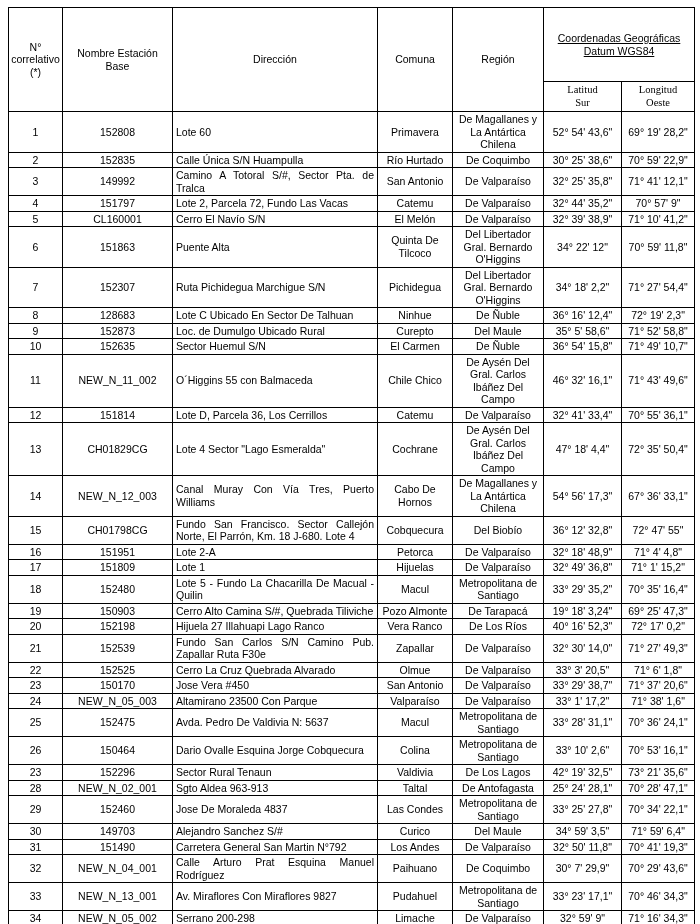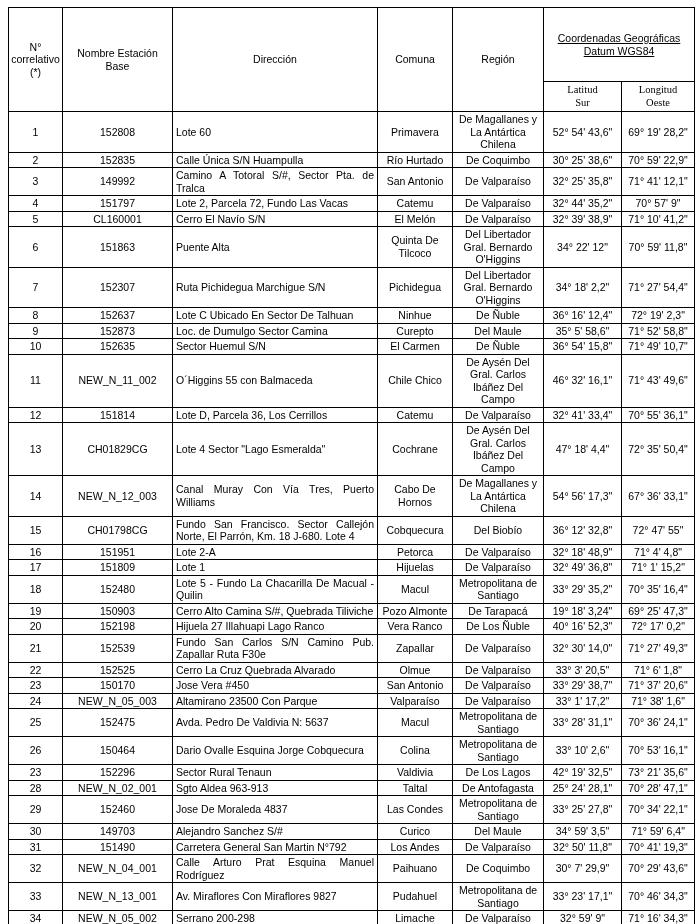--- a/index.html
+++ b/index.html
@@ -127,31 +127,31 @@
           <td class="col-n">7</td>
           <td class="col-nombre">152307</td>
           <td class="col-direccion">Ruta Pichidegua Marchigue S/N</td>
           <td class="col-comuna">Pichidegua</td>
           <td class="col-region">Del Libertador Gral. Bernardo O'Higgins</td>
           <td class="col-latitud">34° 18' 2,2"</td>
           <td class="col-longitud">71° 27' 54,4"</td>
         </tr>
         <tr>
           <td class="col-n">8</td>
-          <td class="col-nombre">152637</td>
+          <td class="col-nombre">128683</td>
           <td class="col-direccion">Lote C Ubicado En Sector De Talhuan</td>
           <td class="col-comuna">Ninhue</td>
           <td class="col-region">De Ñuble</td>
           <td class="col-latitud">36° 16' 12,4"</td>
           <td class="col-longitud">72° 19' 2,3"</td>
         </tr>
         <tr>
           <td class="col-n">9</td>
           <td class="col-nombre">152873</td>
-          <td class="col-direccion">Loc. de Dumulgo Sector Camina</td>
+          <td class="col-direccion">Loc. de Dumulgo Ubicado Rural</td>
           <td class="col-comuna">Curepto</td>
           <td class="col-region">Del Maule</td>
           <td class="col-latitud">35° 5' 58,6"</td>
           <td class="col-longitud">71° 52' 58,8"</td>
         </tr>
         <tr>
           <td class="col-n">10</td>
           <td class="col-nombre">152635</td>
           <td class="col-direccion">Sector Huemul S/N</td>
           <td class="col-comuna">El Carmen</td>
@@ -238,21 +238,21 @@
           <td class="col-comuna">Pozo Almonte</td>
           <td class="col-region">De Tarapacá</td>
           <td class="col-latitud">19° 18' 3,24"</td>
           <td class="col-longitud">69° 25' 47,3"</td>
         </tr>
         <tr>
           <td class="col-n">20</td>
           <td class="col-nombre">152198</td>
           <td class="col-direccion">Hijuela 27 Illahuapi Lago Ranco</td>
           <td class="col-comuna">Vera Ranco</td>
-          <td class="col-region">De Los Ñuble</td>
+          <td class="col-region">De Los Ríos</td>
           <td class="col-latitud">40° 16' 52,3"</td>
           <td class="col-longitud">72° 17' 0,2"</td>
         </tr>
         <tr>
           <td class="col-n">21</td>
           <td class="col-nombre">152539</td>
           <td class="col-direccion">Fundo San Carlos S/N Camino Pub. Zapallar Ruta F30e</td>
           <td class="col-comuna">Zapallar</td>
           <td class="col-region">De Valparaíso</td>
           <td class="col-latitud">32° 30' 14,0"</td>

